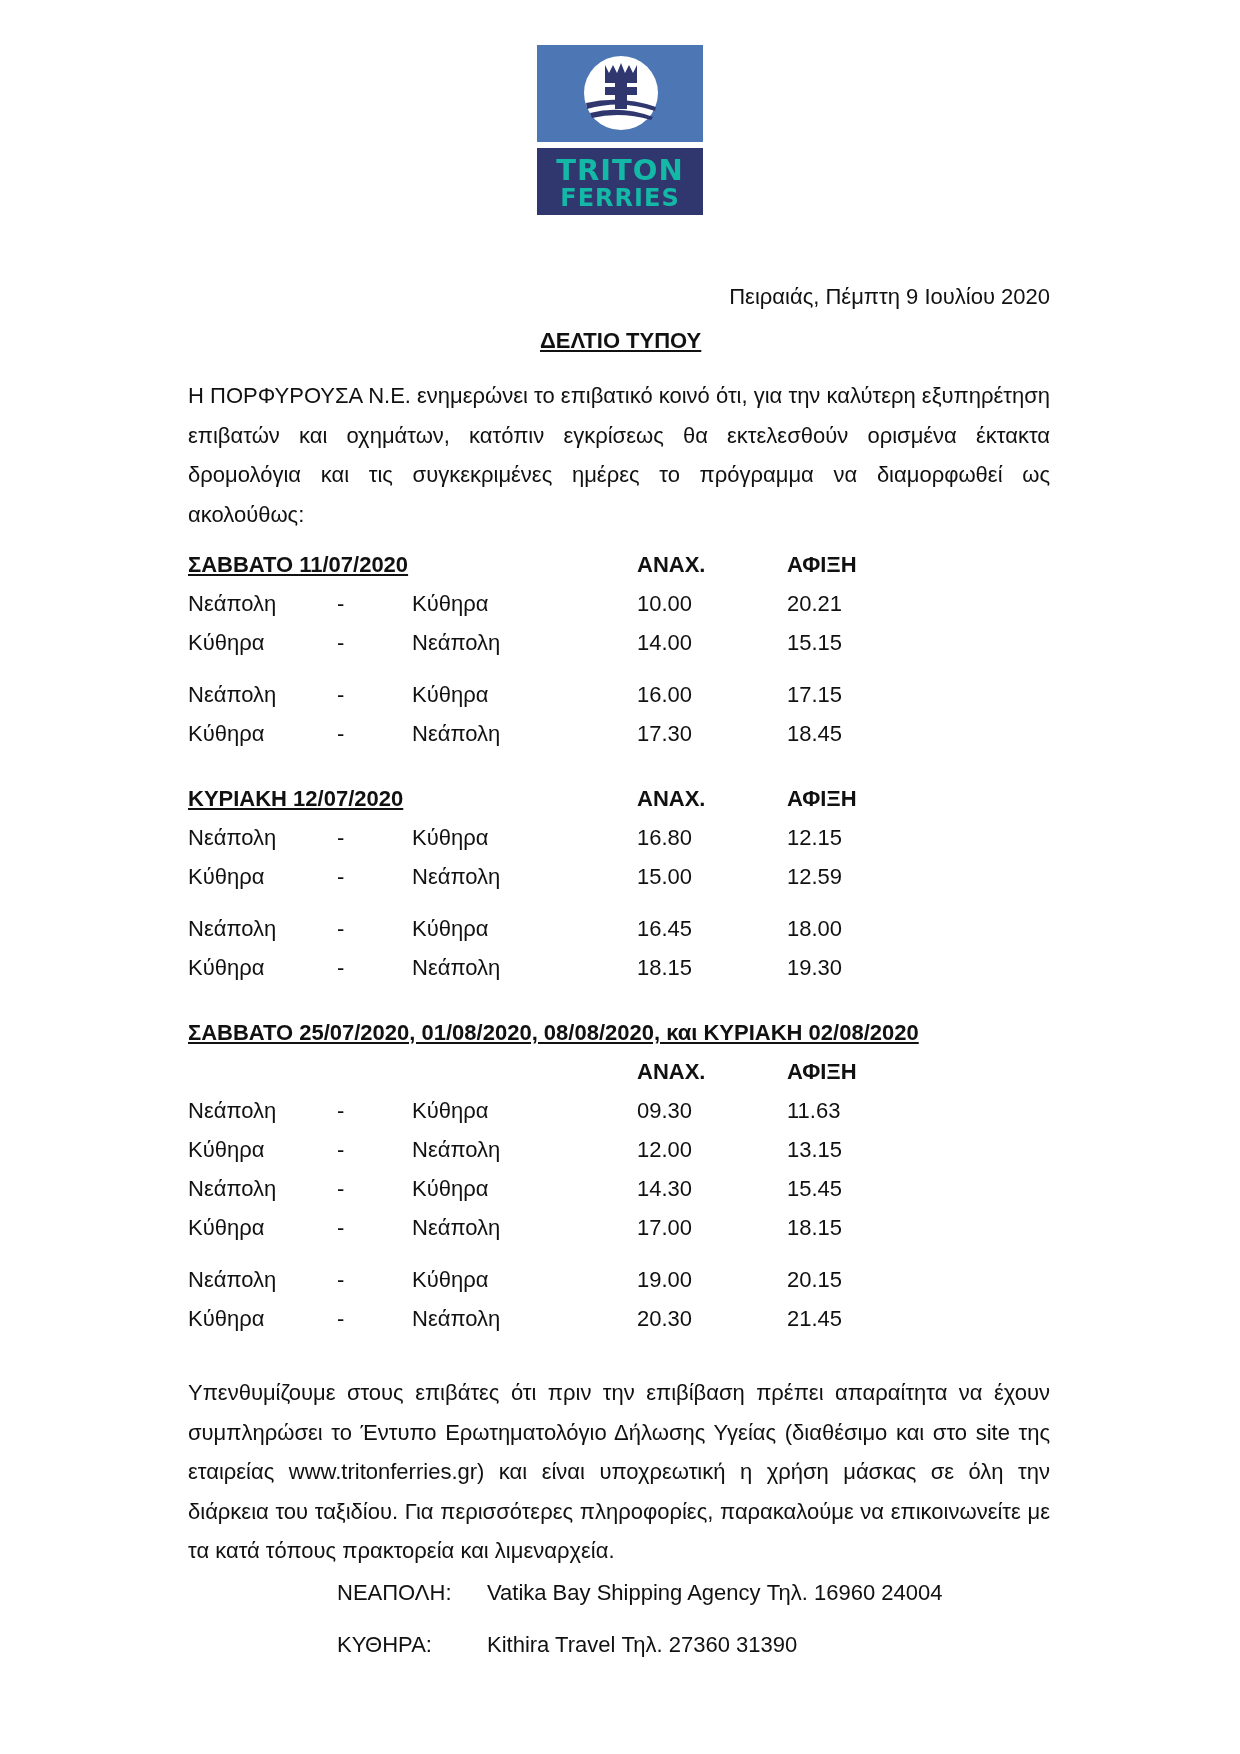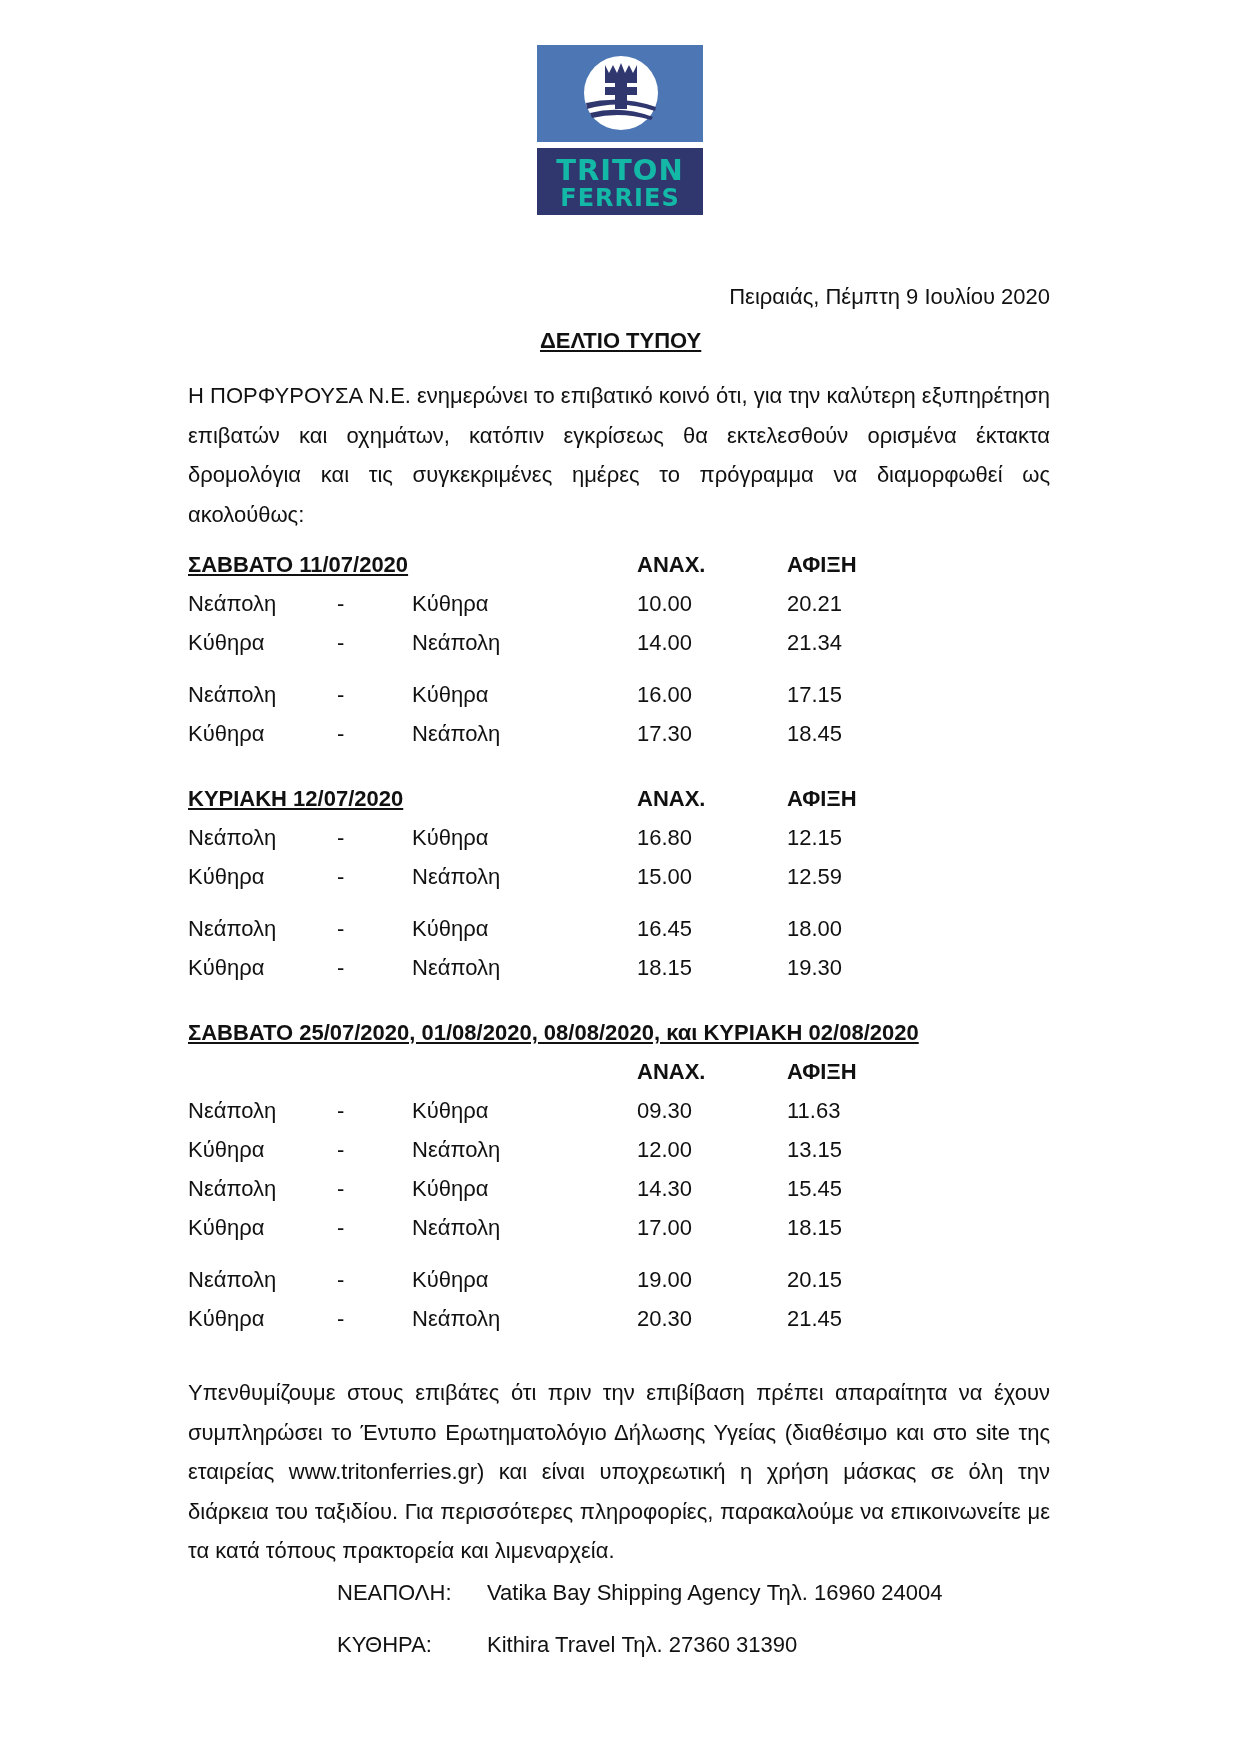--- a/index.html
+++ b/index.html
@@ -81,21 +81,21 @@
   <span class="c-dash">-</span>
   <span class="c-to">Κύθηρα</span>
   <span class="c-dep">10.00</span>
   <span class="c-arr">20.21</span>
 </div>
 <div class="row" style="top:630px">
   <span class="c-from">Κύθηρα</span>
   <span class="c-dash">-</span>
   <span class="c-to">Νεάπολη</span>
   <span class="c-dep">14.00</span>
-  <span class="c-arr">21.34</span>
+  <span class="c-arr">15.15</span>
 </div>
 <div class="row" style="top:682px">
   <span class="c-from">Νεάπολη</span>
   <span class="c-dash">-</span>
   <span class="c-to">Κύθηρα</span>
   <span class="c-dep">16.00</span>
   <span class="c-arr">17.15</span>
 </div>
 <div class="row" style="top:721px">
   <span class="c-from">Κύθηρα</span>

